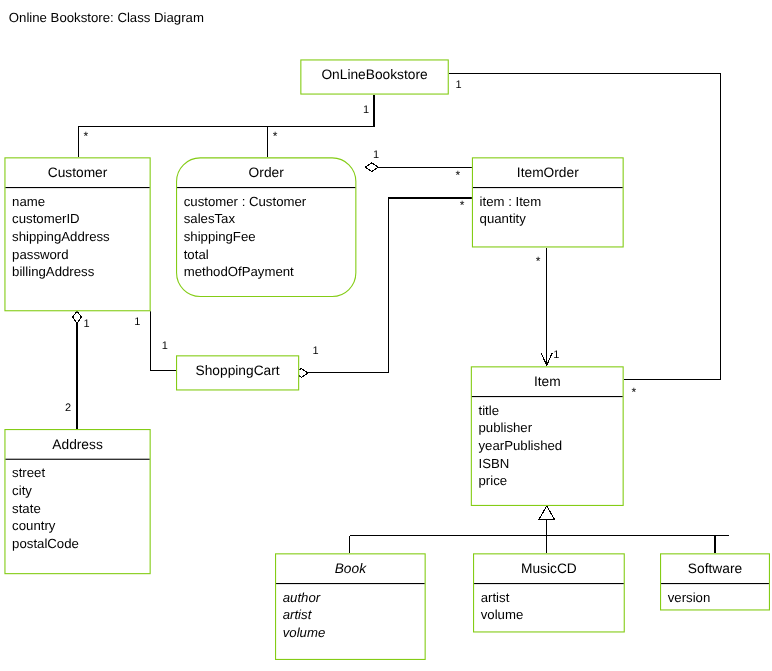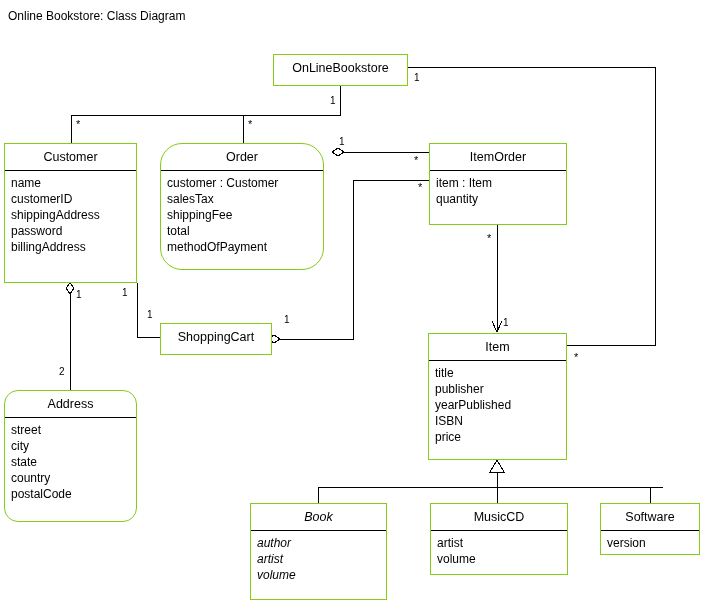--- a/index.html
+++ b/index.html
@@ -154,21 +154,21 @@
     <div class="uml-attrs">
       <div class="uml-attr">item : Item</div>
       <div class="uml-attr">quantity</div>
     </div>
   </div>
 
   <div class="uml-class" style="left:160px; top:323px; width:112px; height:32px;">
     <div class="uml-name">ShoppingCart</div>
   </div>
 
-  <div class="uml-class" style="left:4px; top:390px; width:133px; height:132px;border-radius:14px;">
+  <div class="uml-class" style="left:4px; top:390px; width:133px; height:132px;">
     <div class="uml-name">Address</div>
     <div class="uml-sep"></div>
     <div class="uml-attrs">
       <div class="uml-attr">street</div>
       <div class="uml-attr">city</div>
       <div class="uml-attr">state</div>
       <div class="uml-attr">country</div>
       <div class="uml-attr">postalCode</div>
     </div>
   </div>

